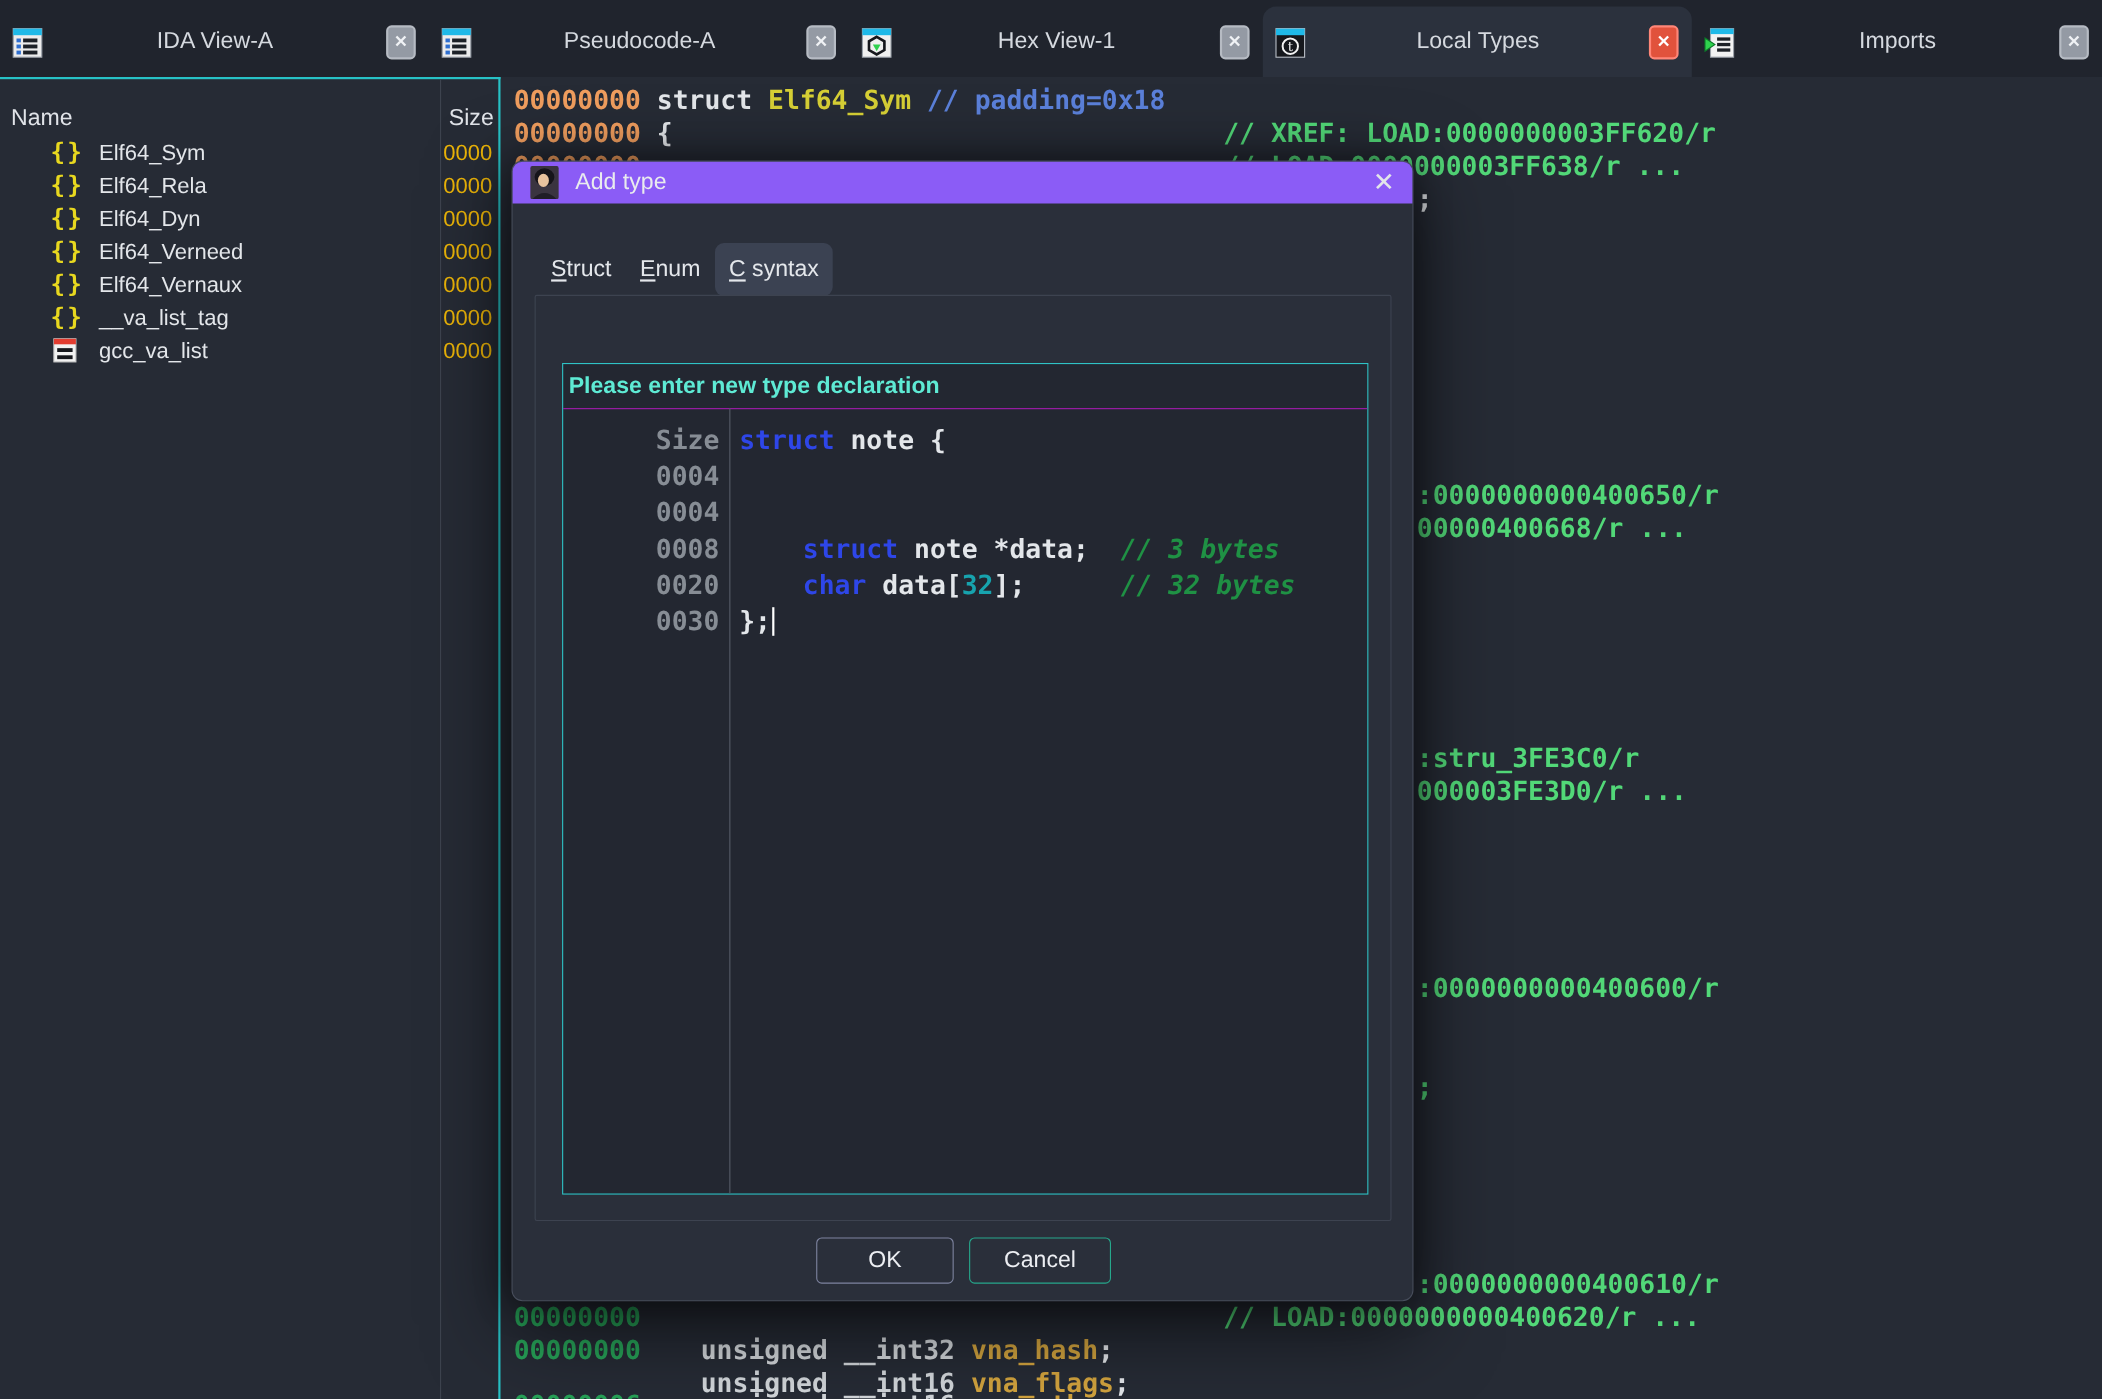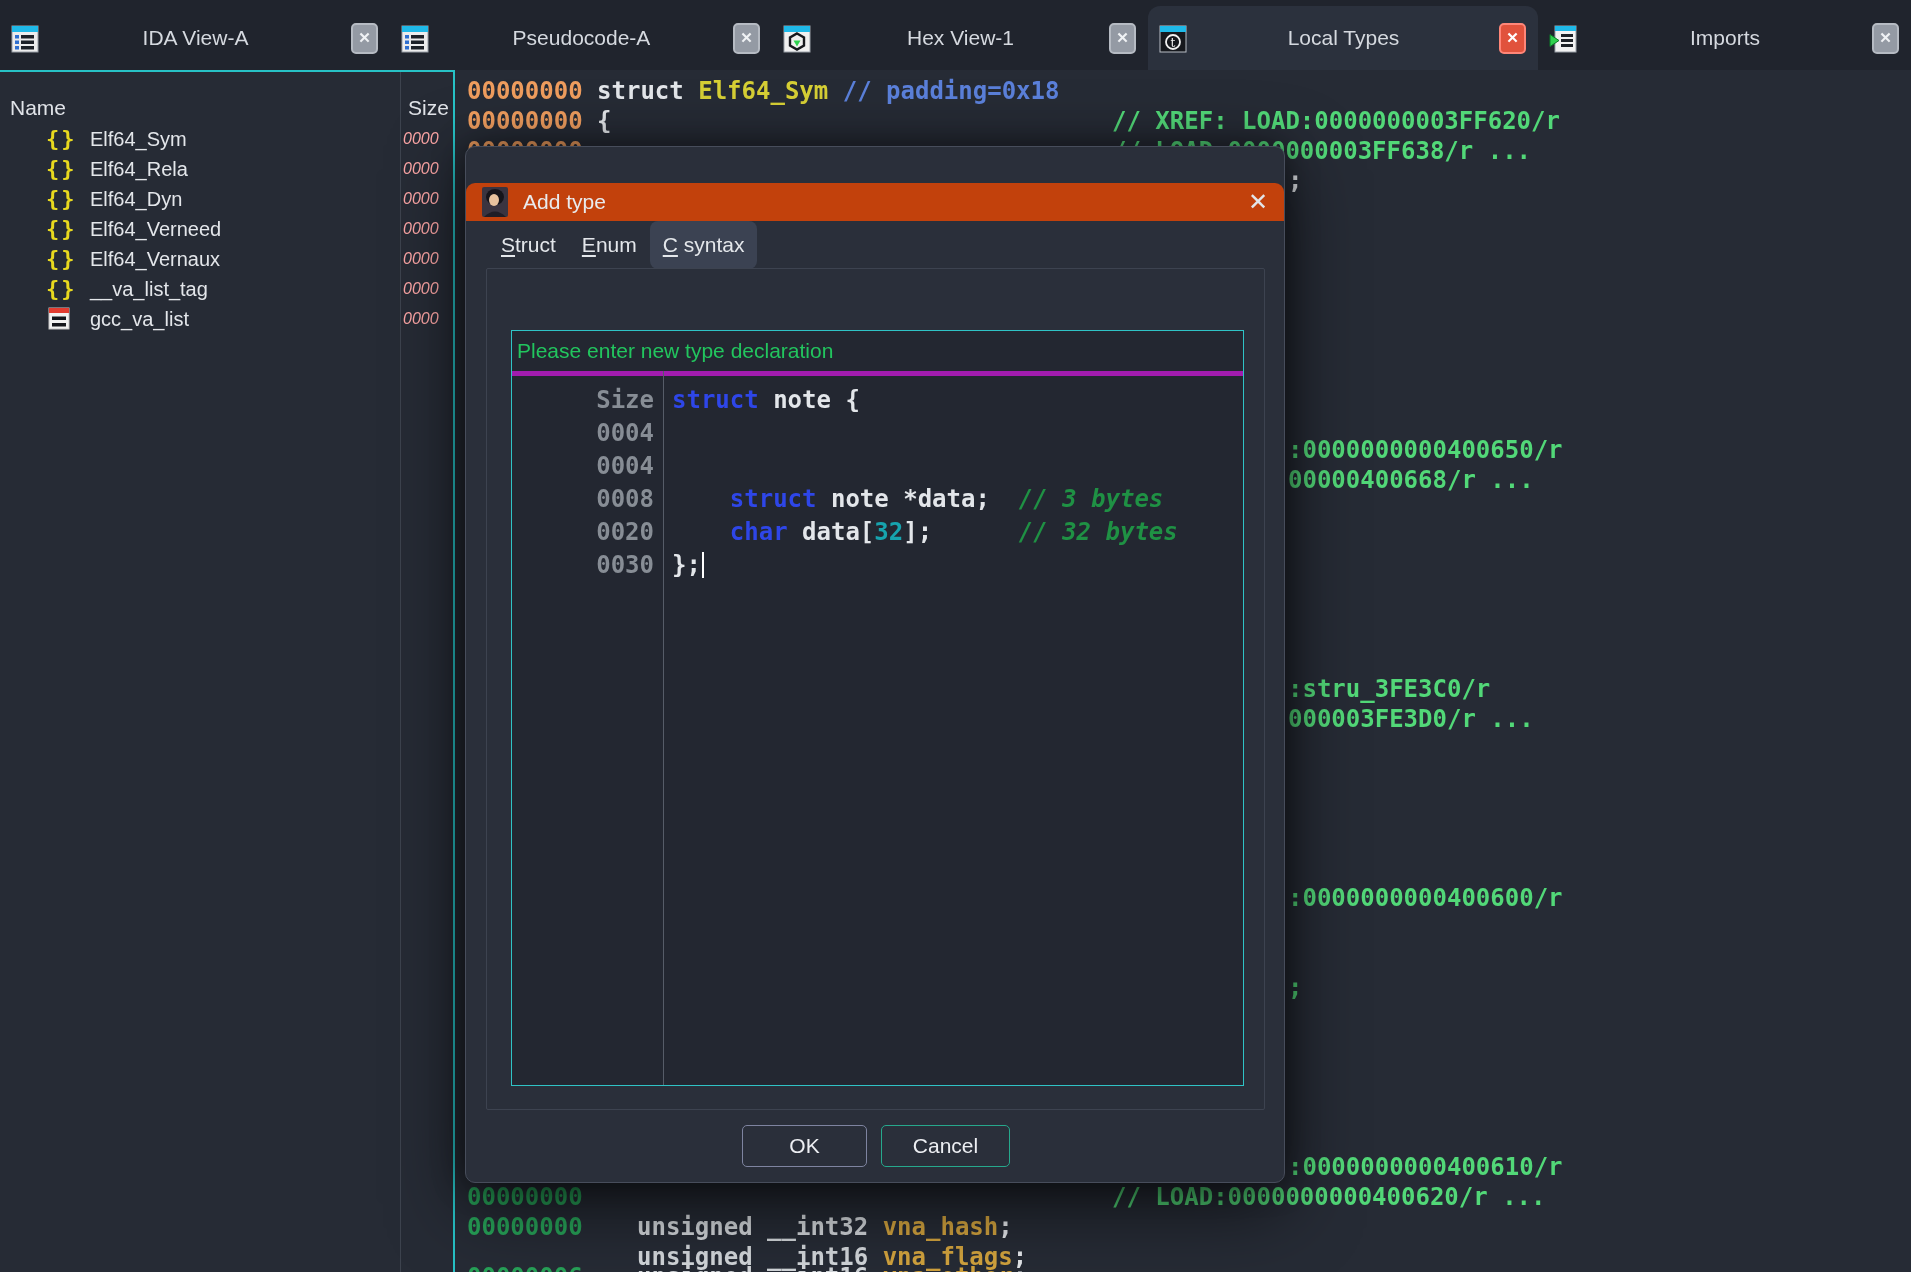--- a/index.html
+++ b/index.html
@@ -31,40 +31,40 @@
   .panel{position:absolute;left:0;top:70px;width:455px;bottom:0;background:#262b35;
     border-top:2px solid #27c2c6;border-right:2px solid #27c2c6;box-sizing:border-box;z-index:5;}
   .col-sep{position:absolute;left:400px;top:0;bottom:0;width:1px;background:#3d434e;}
   .hdr-name{position:absolute;left:10px;top:24px;color:#e0e3e8;font-size:21px;}
   .hdr-size{position:absolute;left:408px;top:24px;color:#e0e3e8;font-size:21px;}
   .lt-row{position:absolute;left:0;right:0;height:30px;line-height:30px;}
   .lt-icon{position:absolute;left:46px;top:2px;width:30px;height:26px;}
   .braces{font-family:"DejaVu Sans Mono",monospace;font-weight:bold;font-size:22px;
           color:#e8d81f;letter-spacing:2px;line-height:26px;}
   .lt-name{position:absolute;left:90px;color:#e3e6ea;font-size:20px;white-space:nowrap;}
-  .lt-size{position:absolute;left:403px;color:#fca5a5;font-size:16px;font-style:italic;}
+  .lt-size{position:absolute;left:403px;color:#eab308;font-size:20px;}
   
   .dialog{position:absolute;left:465px;top:146px;width:820px;height:1037px;background:#2a2f3a;
     border:1px solid #474d5b;border-radius:10px;box-sizing:border-box;z-index:10;
     box-shadow:0 22px 75px rgba(0,0,0,.62),0 0 32px rgba(0,0,0,.45);}
-  .dlg-title{position:absolute;left:0;top:0;right:0;height:38px;background:#c2410c;
-    border-radius:9px 9px 0 0;display:flex;align-items:center;padding:0 16px;margin-top:36px;}
+  .dlg-title{position:absolute;left:0;top:0;right:0;height:38px;background:#8b5cf6;
+    border-radius:9px 9px 0 0;display:flex;align-items:center;padding:0 16px;}
   .dlg-icon{width:26px;height:30px;display:flex;align-items:center;}
   .dlg-title-text{margin-left:15px;color:#e9ebee;font-size:21px;}
   .dlg-close{margin-left:auto;color:#e2e5e9;font-size:24px;font-weight:400;cursor:default;}
   .dlg-tabs{position:absolute;left:22px;top:74px;display:flex;}
   .dtab{height:48px;line-height:48px;padding:0 13px;color:#e4e7eb;font-size:21px;cursor:default;}
   .dtab.sel{background:#3b4252;border-radius:8px;}
   .dtab u{text-decoration:underline;text-underline-offset:3px;}
   .dlg-frame{position:absolute;left:20px;top:121px;width:779px;height:842px;
     border:1px solid #3d4350;border-radius:2px;box-sizing:border-box;}
   .editor{position:absolute;left:45px;top:183px;width:733px;height:756px;background:#232731;
     border:1px solid #2fc3c6;box-sizing:border-box;}
-  .ed-header{height:40px;line-height:40px;border-bottom:5px solid #a21caf;color:#22c55e;
-    font-size:21px;padding-left:5px;}
+  .ed-header{height:40px;line-height:40px;border-bottom:1px solid #a21caf;color:#5eead4;
+    font-size:21px;padding-left:5px;font-weight:bold;}
   .gutter-sep{position:absolute;left:151px;top:40px;bottom:0;width:1px;background:#565c68;}
   .ed-line{position:absolute;left:0;right:0;height:33px;white-space:pre;
     font-family:"DejaVu Sans Mono",monospace;font-size:24px;line-height:33px;font-weight:700;}
   .gut{position:absolute;left:0;width:142px;text-align:right;color:#878d95;}
   .ed-code{position:absolute;left:160px;}
   .caret{display:inline-block;width:2px;height:26px;background:#ffffff;vertical-align:-5px;margin-left:1px;}
   .btn{position:absolute;top:978px;height:42px;background:#2a2f3a;border-radius:5px;
     color:#eceef2;font-size:21px;font-family:"Liberation Sans",sans-serif;cursor:default;}
   .btn.ok{left:276px;width:125px;border:1px solid #7e84a0;}
   .btn.cancel{left:415px;width:129px;border:1px solid #26a88c;}

